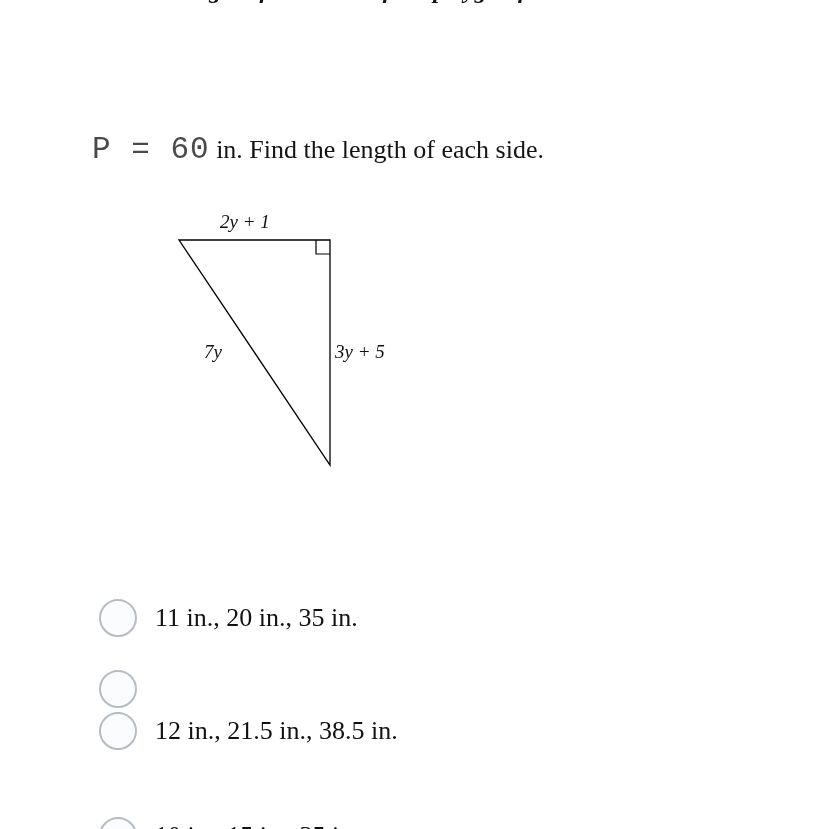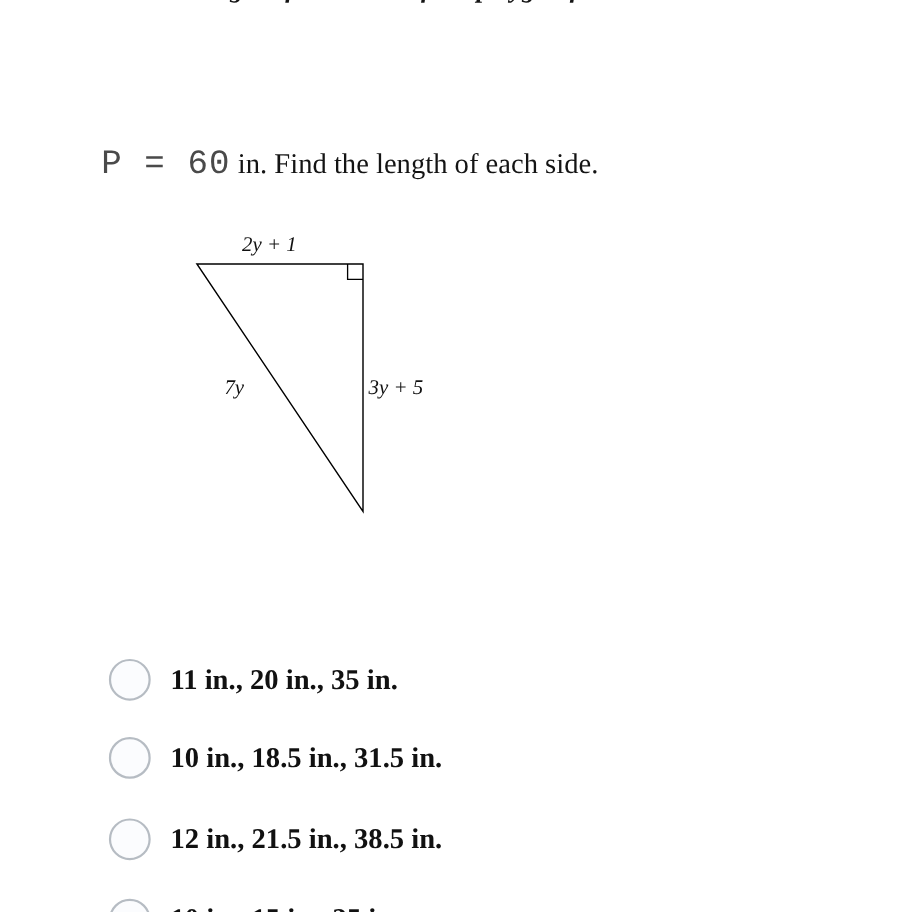--- a/index.html
+++ b/index.html
@@ -61,25 +61,24 @@
     top: 0;
     width: 700px;
     height: 829px;
   }
   .option-row {
     position: absolute;
     left: 0;
     display: flex;
     align-items: center;
     cursor: pointer;
-    font-weight: bold;
   }
   .option-row:nth-child(1) { top: 599px; }
   .option-row:nth-child(2) { top: 670px; }
-  .option-row:nth-child(3) { top: 744px; }
+  .option-row:nth-child(3) { top: 712px; }
   .option-row:nth-child(4) { top: 817px; }
 
   .radio-circle {
     width: 38px;
     height: 38px;
     border: 2px solid #b6bcc3;
     border-radius: 50%;
     background: #fbfcfe;
     flex: 0 0 auto;
   }
@@ -111,21 +110,20 @@
   </svg>
 </div>
 
 <div class="options">
   <div class="option-row">
     <div class="radio-circle"></div>
     <div class="option-label">11 in., 20 in., 35 in.</div>
   </div>
   <div class="option-row">
     <div class="radio-circle"></div>
-    <div class="option-label">10 in., 18.5 in., 31.5 in.</div>
   </div>
   <div class="option-row">
     <div class="radio-circle"></div>
     <div class="option-label">12 in., 21.5 in., 38.5 in.</div>
   </div>
   <div class="option-row">
     <div class="radio-circle"></div>
     <div class="option-label">10 in., 15 in., 35 in.</div>
   </div>
 </div>

